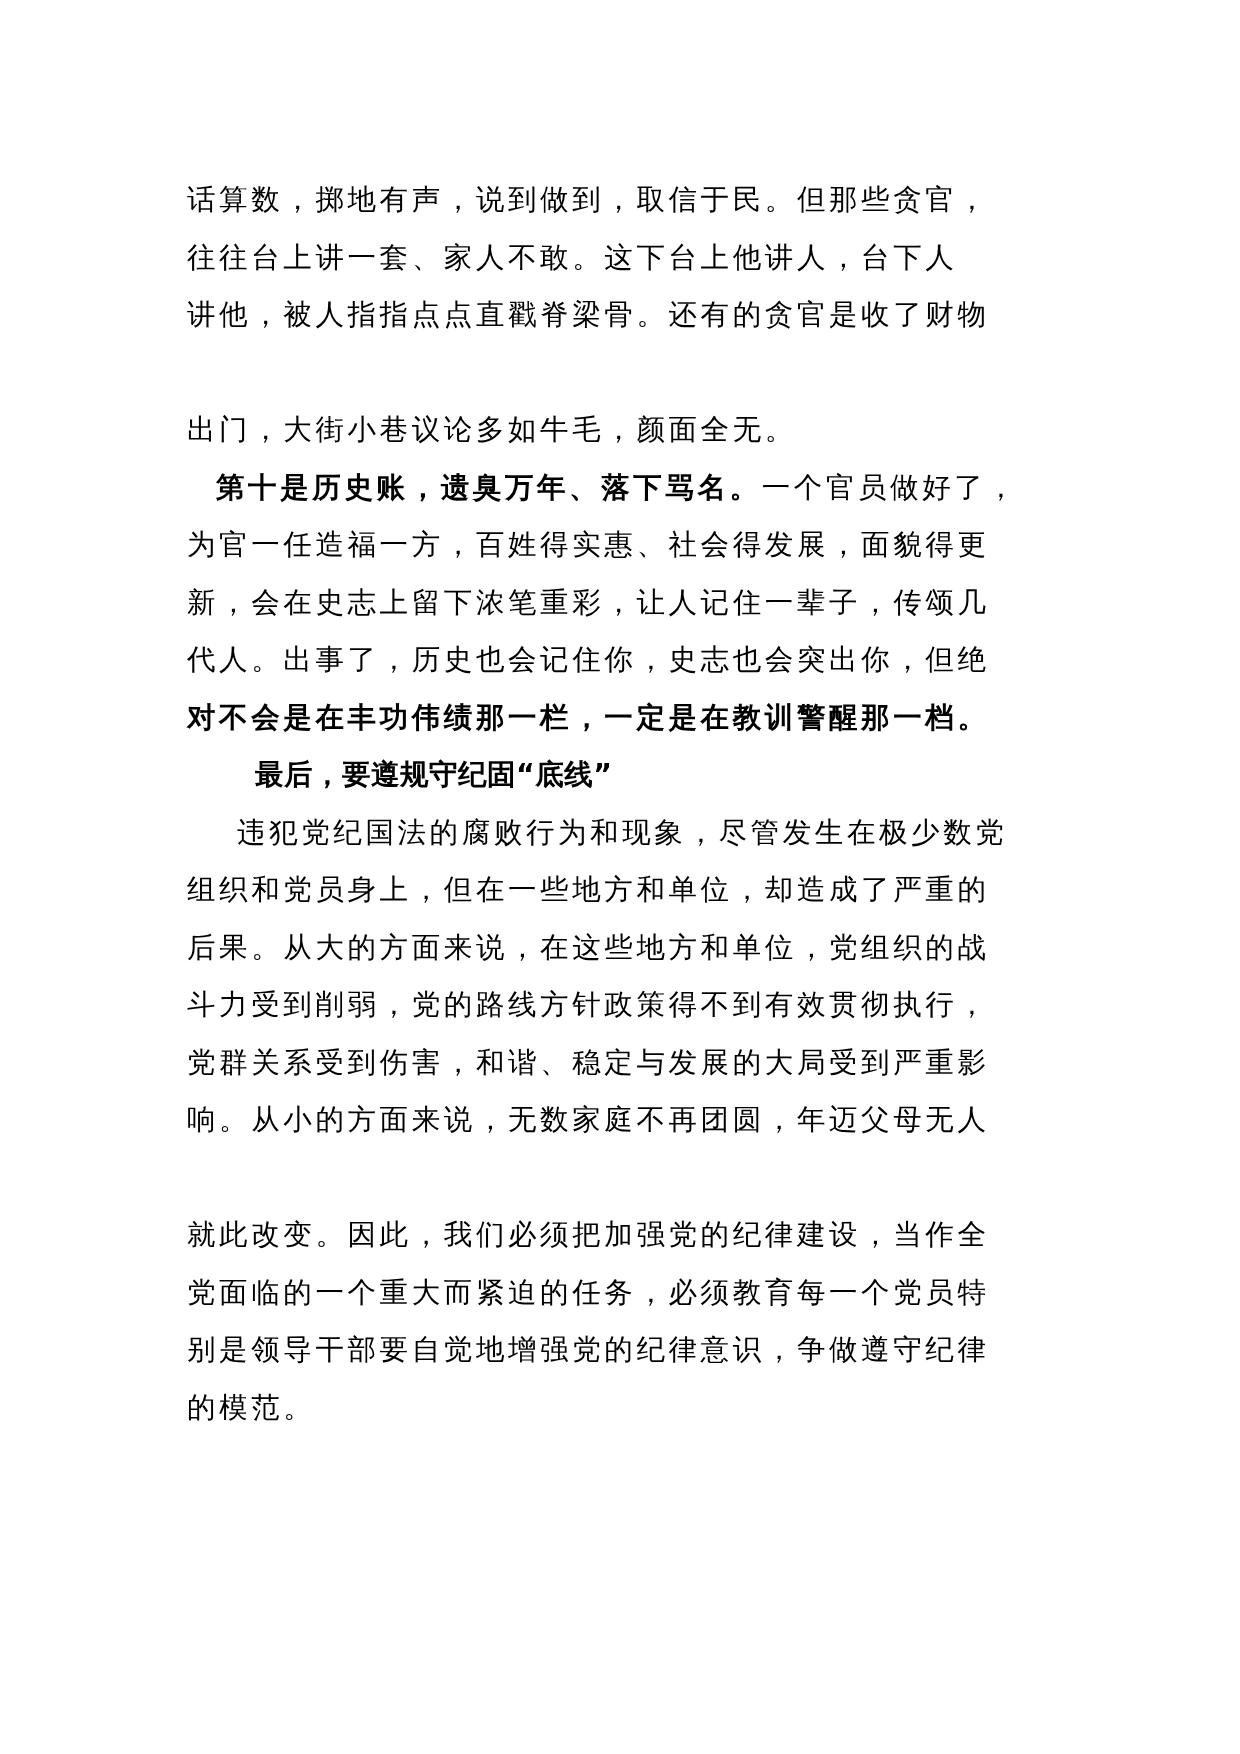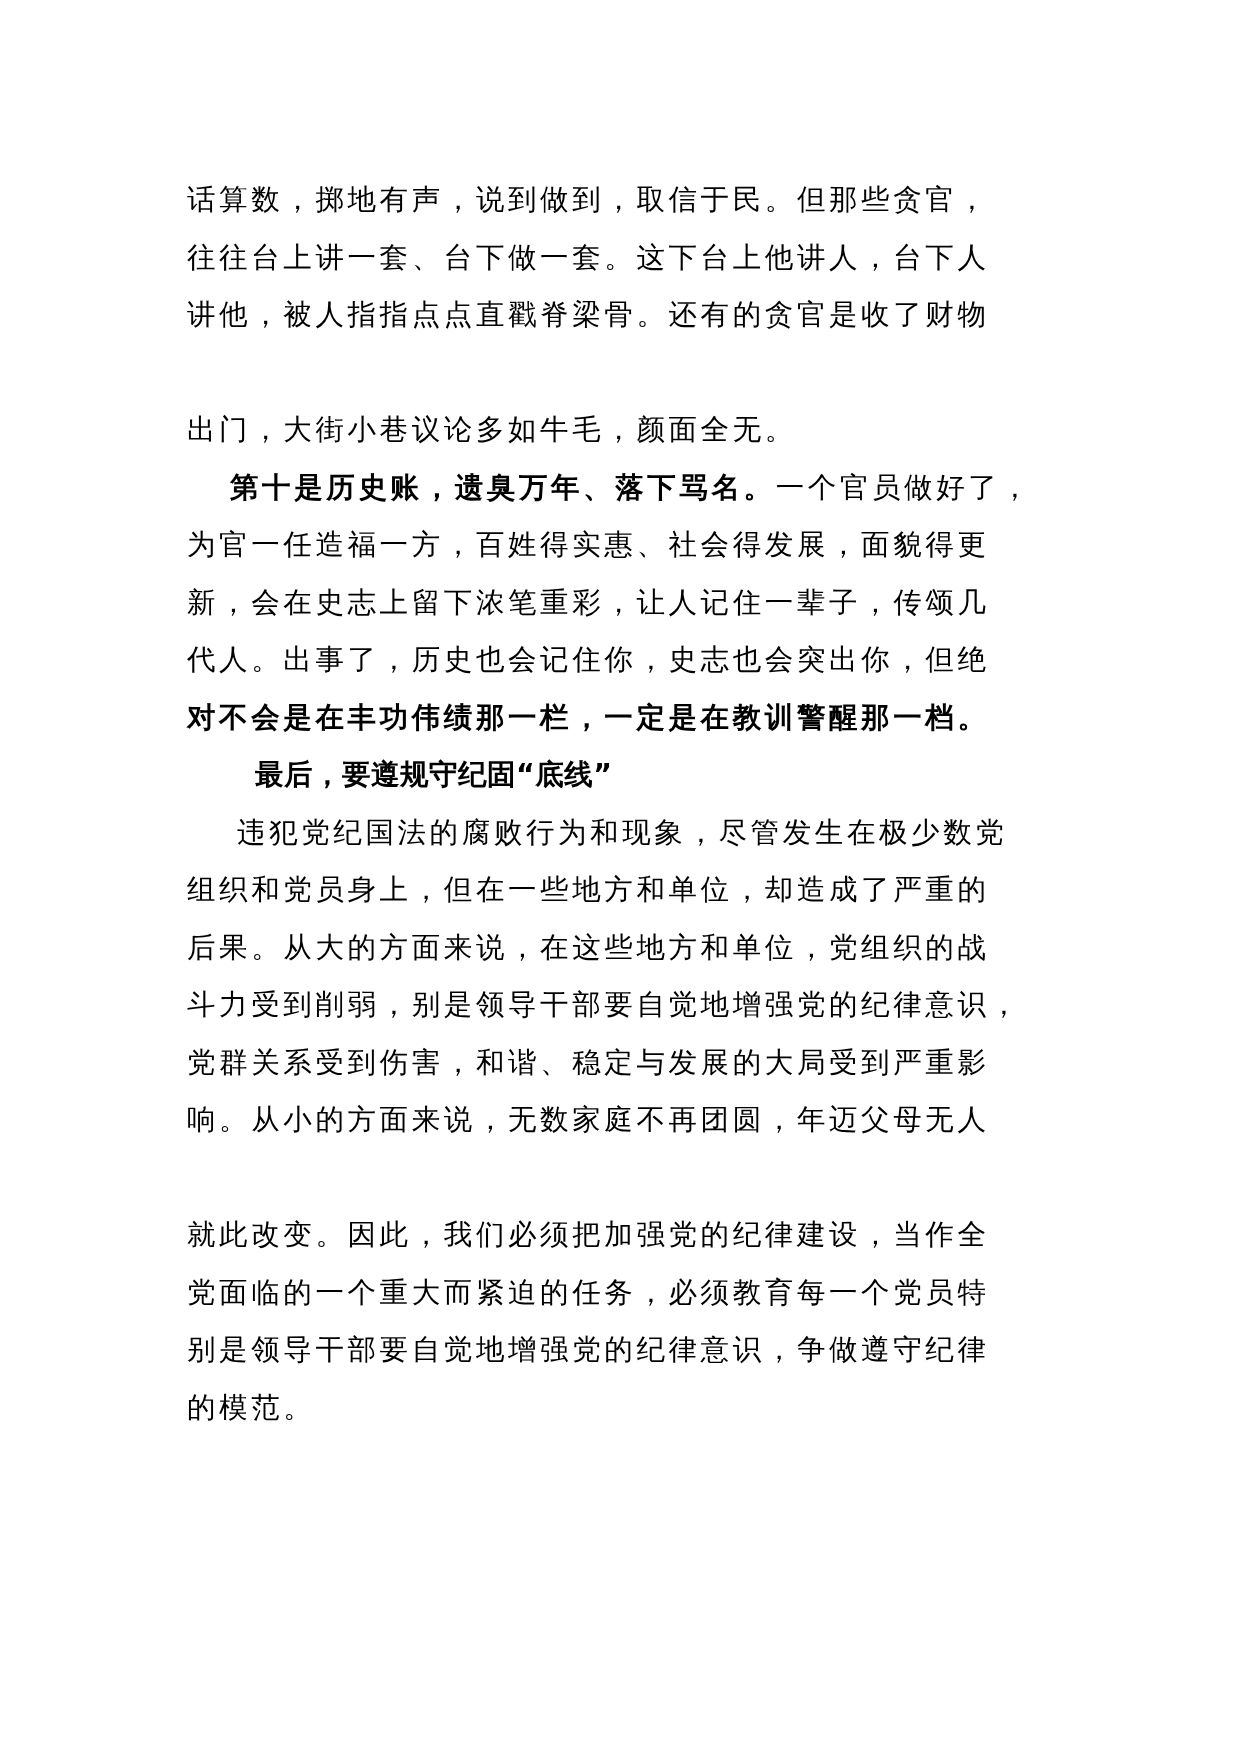--- a/index.html
+++ b/index.html
@@ -35,51 +35,51 @@
     }
     .bold {
       font-weight: bold;
     }
     .heading {
       left: 255px;
       font-weight: bold;
       letter-spacing: 0.5px;
     }
     .indent-bold {
-      left: 230px;
+      left: 216px;
       text-align: center;
     }
     .indent-para {
       left: 237px;
     }
   </style>
 </head>
 <body>
 
 <div class="page">
 
   <div class="line" style="top:156px;">话算数，掷地有声，说到做到，取信于民。但那些贪官，</div>
-  <div class="line" style="top:214px;">往往台上讲一套、台下做一套。这下台上他讲人，台下人</div>
+  <div class="line" style="top:214px;">往往台上讲一套、家人不敢。这下台上他讲人，台下人</div>
   <div class="line" style="top:271px;">讲他，被人指指点点直戳脊梁骨。还有的贪官是收了财物</div>
   <div class="line" style="top:386px;">出门，大街小巷议论多如牛毛，颜面全无。</div>
 
   <div class="line indent-bold" style="top:444px;">
     <span class="bold">第十是历史账，遗臭万年、落下骂名。</span><span>一个官员做好了，</span>
   </div>
   <div class="line" style="top:501px;">为官一任造福一方，百姓得实惠、社会得发展，面貌得更</div>
   <div class="line" style="top:559px;">新，会在史志上留下浓笔重彩，让人记住一辈子，传颂几</div>
   <div class="line" style="top:616px;">代人。出事了，历史也会记住你，史志也会突出你，但绝</div>
   <div class="line" style="top:674px;font-weight:bold;">对不会是在丰功伟绩那一栏，一定是在教训警醒那一档。</div>
 
   <div class="line heading" style="top:731px;">最后，要遵规守纪固“底线”</div>
 
   <div class="line indent-para" style="top:789px;">违犯党纪国法的腐败行为和现象，尽管发生在极少数党</div>
   <div class="line" style="top:846px;">组织和党员身上，但在一些地方和单位，却造成了严重的</div>
   <div class="line" style="top:904px;">后果。从大的方面来说，在这些地方和单位，党组织的战</div>
-  <div class="line" style="top:961px;">斗力受到削弱，别是领导干部要自觉地增强党的纪律意识，</div>
+  <div class="line" style="top:961px;">斗力受到削弱，党的路线方针政策得不到有效贯彻执行，</div>
   <div class="line" style="top:1019px;">党群关系受到伤害，和谐、稳定与发展的大局受到严重影</div>
   <div class="line" style="top:1076px;">响。从小的方面来说，无数家庭不再团圆，年迈父母无人</div>
   <div class="line" style="top:1191px;">就此改变。因此，我们必须把加强党的纪律建设，当作全</div>
   <div class="line" style="top:1249px;">党面临的一个重大而紧迫的任务，必须教育每一个党员特</div>
   <div class="line" style="top:1306px;">别是领导干部要自觉地增强党的纪律意识，争做遵守纪律</div>
   <div class="line" style="top:1364px;">的模范。</div>
 
 </div>
 
 </body></html>

